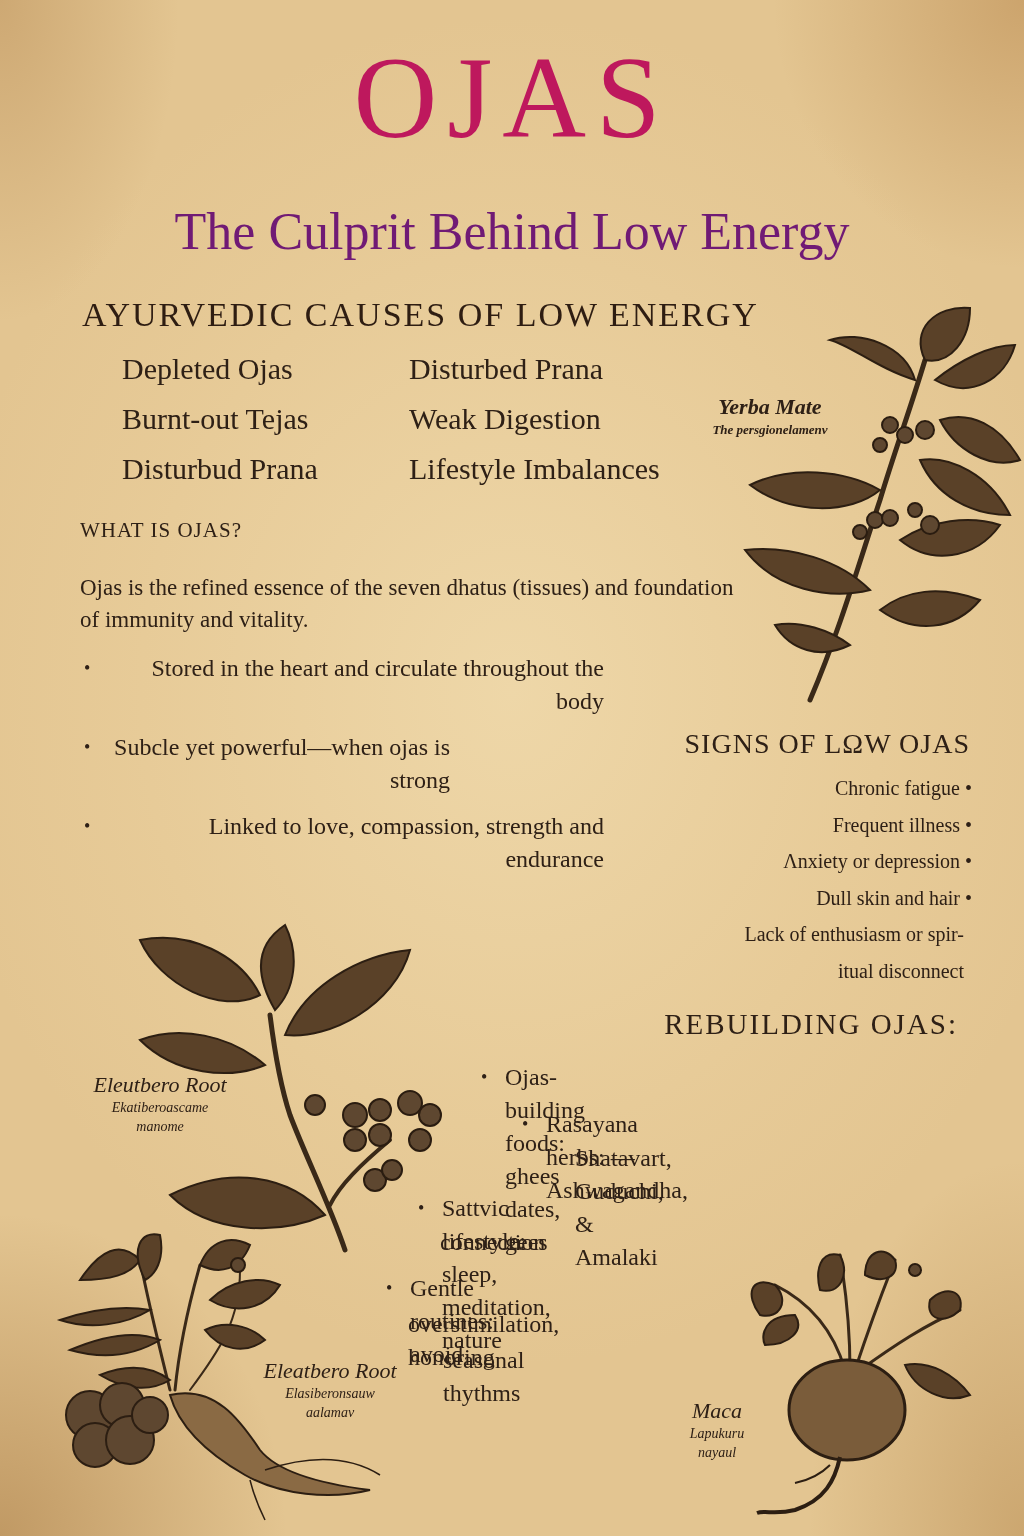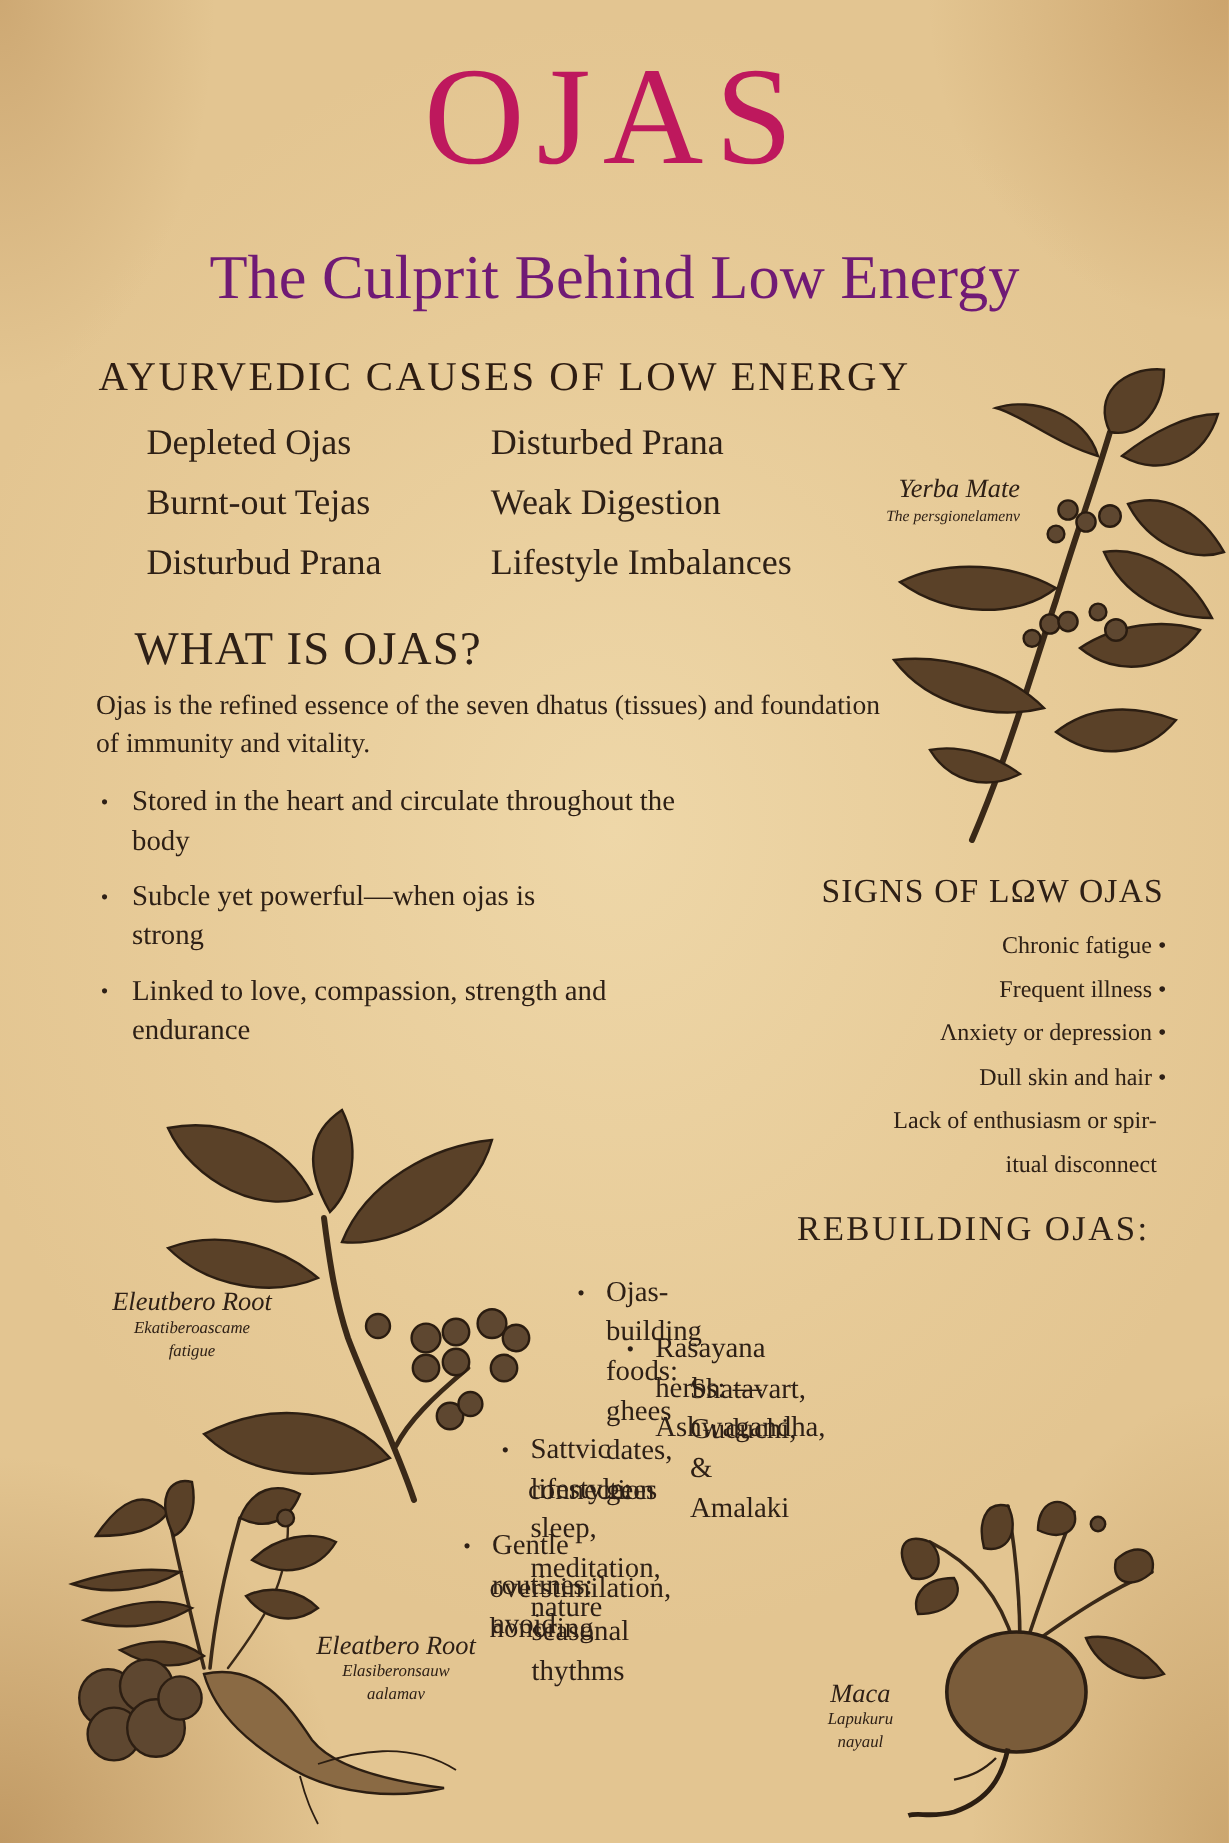--- a/index.html
+++ b/index.html
@@ -22,24 +22,24 @@
   }
   .subtitle {
     left: 0; width: 1024px; top: 206px; text-align: center;
     font-size: 52px; color: #701a75; line-height: 1;
   }
   .h-causes {
     left: 82px; top: 296px; font-size: 34px; letter-spacing: 2px; color: #2e1d12;
   }
   .causes-col { font-size: 30px; line-height: 50px; margin-left: 40px; }
   .causes-col div { white-space: nowrap; }
-  .h-what { left: 80px; top: 518px; font-size: 39px; letter-spacing: 1px; margin-left: 32px; }
+  .h-what { left: 80px; top: 518px; font-size: 21px; letter-spacing: 1px; }
   .intro { left: 80px; top: 572px; width: 660px; font-size: 23px; line-height: 32px; }
   ul.what-list { list-style: none; margin: 0; padding: 0; left: 84px; top: 652px; width: 520px; font-size: 24px; line-height: 33px; }
-  ul.what-list li { position: relative; padding-left: 26px; margin-bottom: 13px; }
+  ul.what-list li { position: relative; padding-left: 26px; margin-bottom: 13px; text-align: right; }
   ul.what-list li::before { content: "•"; position: absolute; left: 0; top: 0; font-size: 18px; }
   .h-signs { left: 600px; width: 370px; text-align: right; top: 728px; font-size: 28px; letter-spacing: 1px; }
   ul.signs-list { list-style: none; margin: 0; padding: 0; left: 600px; width: 372px; top: 770px; text-align: right; font-size: 20px; line-height: 36.5px; }
   .h-rebuild { left: 560px; width: 398px; text-align: right; top: 1008px; font-size: 29px; letter-spacing: 2px; }
   ul.rebuild-list { list-style: none; margin: 0; padding: 0; font-size: 24px; line-height: 33px; }
   .bullet-item { position: absolute; }
   .bullet-item .dot { position: absolute; left: -24px; top: 0; font-size: 18px; }
   .plant-label { position: absolute; text-align: center; font-style: italic; }
   .plant-label .name { font-size: 22px; display: block; }
   .plant-label .latin { font-size: 14px; display: block; line-height: 19px; }
@@ -109,28 +109,28 @@
     <span>Gentle routines: avoid</span>
   </li>
   <li class="bullet-item" style="left:408px; top:1308px;">
     <span>overstimilation, honoring</span>
   </li>
   <li class="bullet-item" style="left:443px; top:1344px;">
     <span>seasonal thythms</span>
   </li>
 </ul>
 
-<div class="plant-label" style="left:690px; top:394px; width:160px; text-align:right;">
+<div class="plant-label" style="left:690px; top:394px; width:160px; font-weight:bold;">
   <span class="name">Yerba Mate</span>
   <span class="latin" style="font-size:13px;">The persgionelamenv</span>
 </div>
 <div class="plant-label" style="left:70px; top:1072px; width:180px;">
   <span class="name">Eleutbero Root</span>
   <span class="latin">Ekatiberoascame</span>
-  <span class="latin">fatigue</span>
+  <span class="latin">manome</span>
 </div>
 <div class="plant-label" style="left:240px; top:1358px; width:180px;">
   <span class="name">Eleatbero Root</span>
   <span class="latin">Elasiberonsauw</span>
   <span class="latin">aalamav</span>
 </div>
 <div class="plant-label" style="left:672px; top:1398px; width:90px;">
   <span class="name">Maca</span>
   <span class="latin">Lapukuru</span>
   <span class="latin">nayaul</span>

